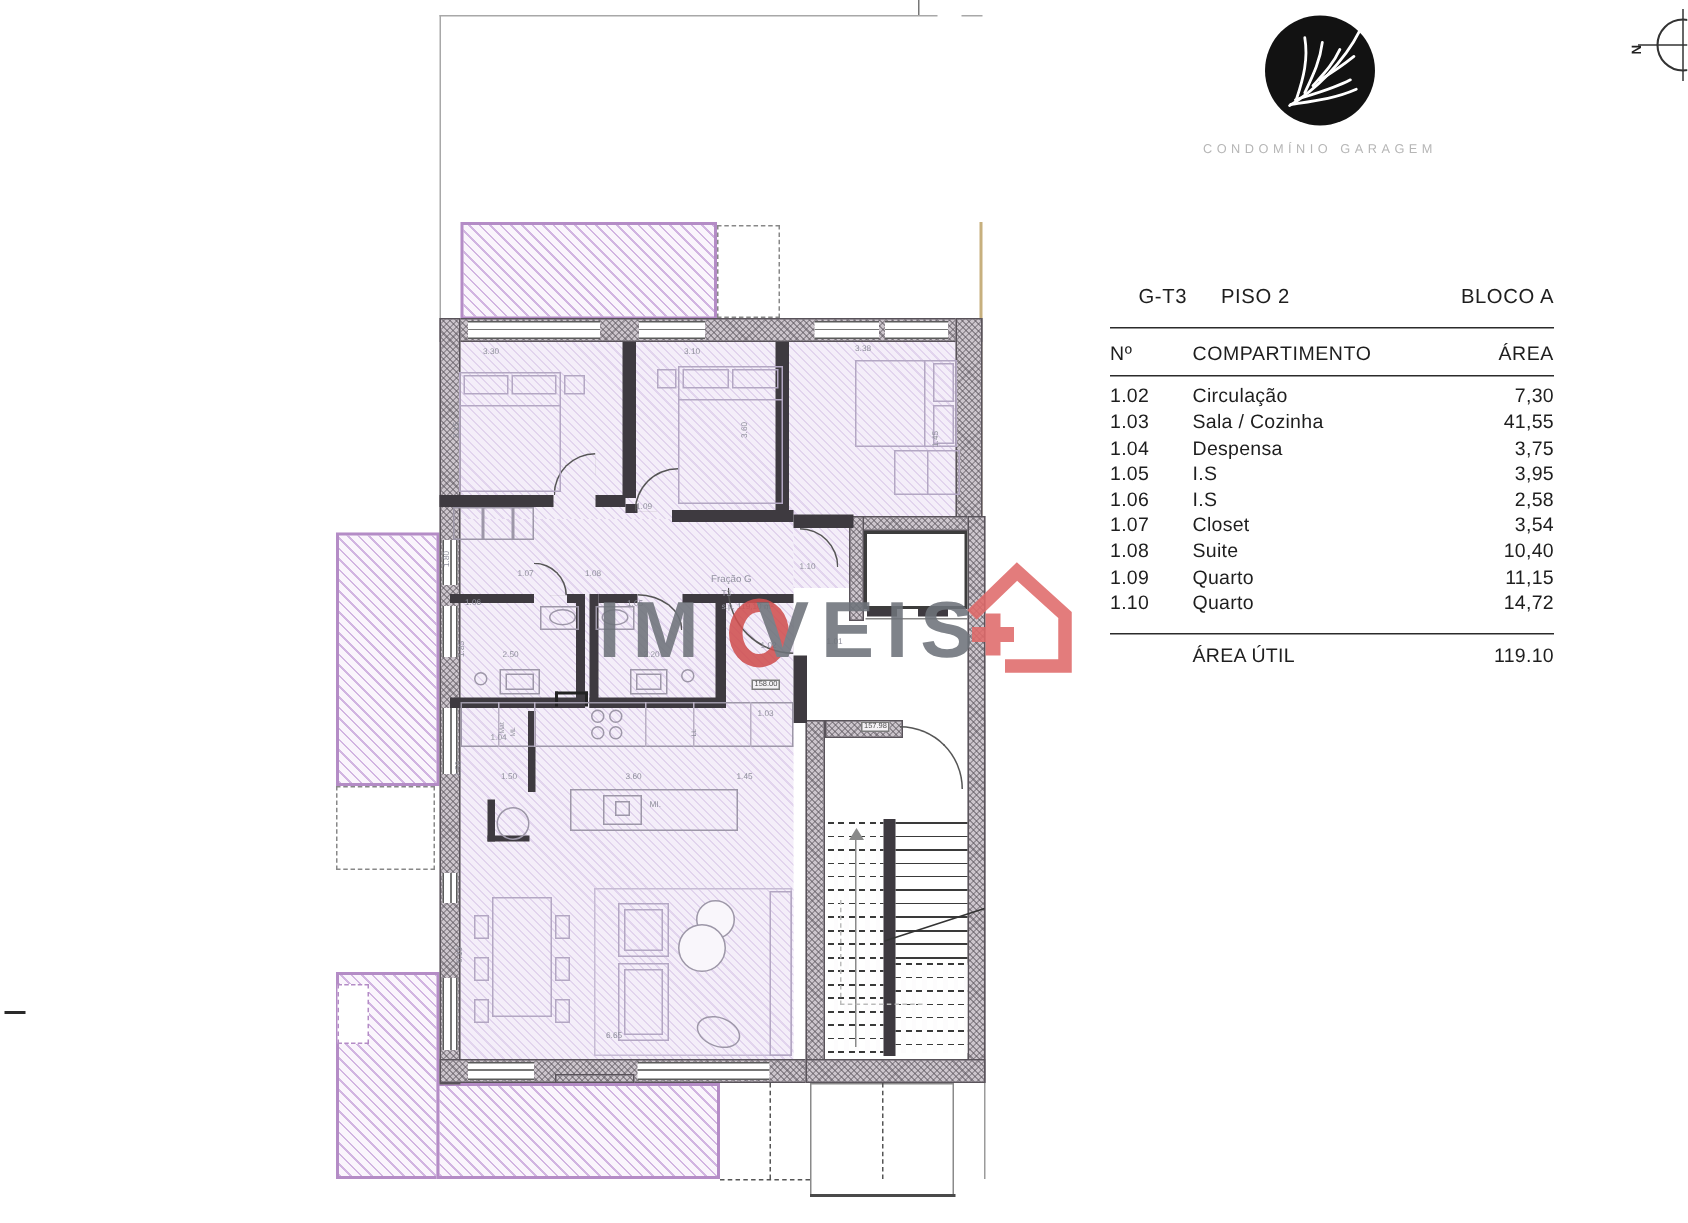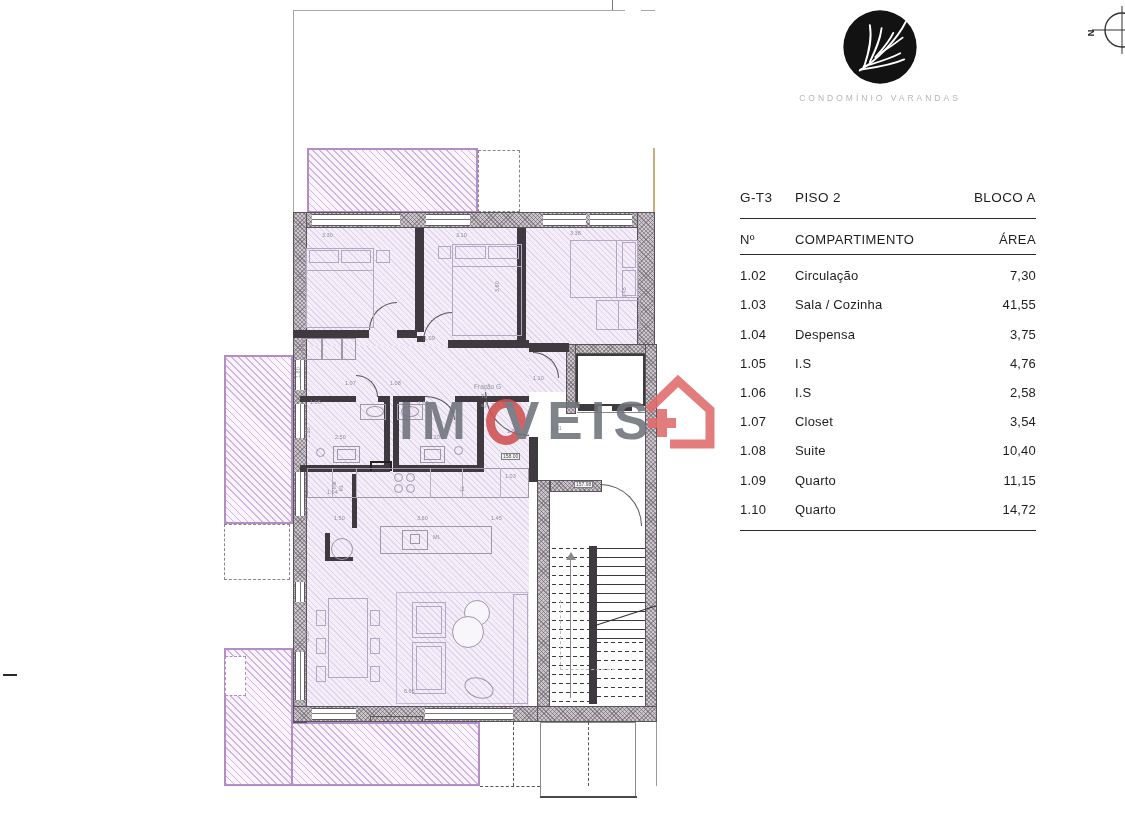--- a/index.html
+++ b/index.html
@@ -33,23 +33,23 @@
   .arc{box-sizing:border-box;}
   .plabel{position:absolute;font-size:5.5px;color:#8f8f9c;white-space:nowrap;line-height:1;z-index:40;}
   .pbox{border:1px solid #7d7d7d;background:#f4f2f5;padding:0 1px;font-size:5px;color:#4d4d4d;}
   .pvert{transform:rotate(-90deg);transform-origin:0 0;}
   
   .treads{background-image:repeating-linear-gradient(180deg,#3a3a3a 0 1px,transparent 1px 9px);}
   .treadsDash{background-image:repeating-linear-gradient(90deg,transparent 0 4px,#fdfcfd 4px 7px),
               repeating-linear-gradient(180deg,#3a3a3a 0 1px,transparent 1px 9px);}
   
   #areas{position:absolute;left:740px;top:190px;width:296px;color:#1e1e1e;z-index:50;}
-  .t-titlerow{position:relative;height:18px;font-size:13.5px;letter-spacing:.4px;}
+  .t-titlerow{position:relative;height:18px;font-size:13.5px;letter-spacing:.4px;margin-left:19px;}
   .t-rule{height:1px;background:#2b2b2b;}
-  .trow{display:flex;font-size:13px;line-height:17.2px;letter-spacing:.2px;margin-top:12px;}
+  .trow{display:flex;font-size:13px;line-height:17.2px;letter-spacing:.2px;}
   .c-num{width:55px;}
   .c-name{flex:1;}
   .c-area{width:60px;text-align:right;}
   .thead .trow{font-size:13px;letter-spacing:.4px;}
   
   #watermark{position:absolute;left:0;top:0;z-index:60;opacity:.88;pointer-events:none;}
   .wmletter{position:absolute;font-weight:bold;font-size:53px;line-height:1;color:#6e737a;letter-spacing:8px;}
   
   #brand{position:absolute;left:788px;top:8px;width:184px;text-align:center;z-index:50;}
   .brandname{font-size:27px;font-weight:bold;font-style:italic;color:#0d0d0d;letter-spacing:.5px;margin-top:-3px;}
@@ -280,21 +280,21 @@
       <g fill="none" stroke="#fff" stroke-width="2.4" stroke-linecap="round">
         <path d="M24,80 C44,68 70,44 84,16"></path>
         <path d="M30,74 C36,56 40,40 37,22"></path>
         <path d="M37,69 C44,54 50,42 52,26"></path>
         <path d="M44,63 C53,53 61,45 67,32"></path>
         <path d="M50,58 C60,52 69,46 79,38"></path>
         <path d="M29,75 C45,70 61,66 76,58"></path>
         <path d="M25,79 C45,76 63,74 81,66"></path>
       </g>
     </svg>
-    <div class="brandsub">CONDOMÍNIO VARANDAS</div>
+    <div class="brandsub">CONDOMÍNIO GARAGEM</div>
   </div>
 
   <div class="abs" style="left:1086px;top:2px;width:39px;height:60px;z-index:50;">
     <svg width="70" height="60" viewBox="0 0 70 60">
       <line x1="6" y1="28" x2="68" y2="28" stroke="#333" stroke-width="1"></line>
       <line x1="36" y1="4" x2="36" y2="52" stroke="#333" stroke-width="1"></line>
       <circle cx="36" cy="28" r="17" fill="none" stroke="#333" stroke-width="1.4"></circle>
     </svg>
     <span class="abs" style="left:2px;top:26px;font-size:9px;font-weight:bold;color:#222;transform:rotate(-90deg);">N</span>
   </div>
@@ -326,21 +326,21 @@
           <span class="c-area">41,55</span>
         </div>
         <div class="trow">
           <span class="c-num">1.04</span>
           <span class="c-name">Despensa</span>
           <span class="c-area">3,75</span>
         </div>
         <div class="trow">
           <span class="c-num">1.05</span>
           <span class="c-name">I.S</span>
-          <span class="c-area">4,76</span>
+          <span class="c-area">3,95</span>
         </div>
         <div class="trow">
           <span class="c-num">1.06</span>
           <span class="c-name">I.S</span>
           <span class="c-area">2,58</span>
         </div>
         <div class="trow">
           <span class="c-num">1.07</span>
           <span class="c-name">Closet</span>
           <span class="c-area">3,54</span>
@@ -356,16 +356,21 @@
           <span class="c-area">11,15</span>
         </div>
         <div class="trow">
           <span class="c-num">1.10</span>
           <span class="c-name">Quarto</span>
           <span class="c-area">14,72</span>
         </div>
       </div>
     <div class="t-rule" style="margin-top:12px;"></div>
     <div style="margin-top:5px;">
+        <div class="trow">
+          <span class="c-num"></span>
+          <span class="c-name">ÁREA ÚTIL</span>
+          <span class="c-area">119.10</span>
+        </div>
       </div>
   </div>
 
 </div>
 
 </body></html>

